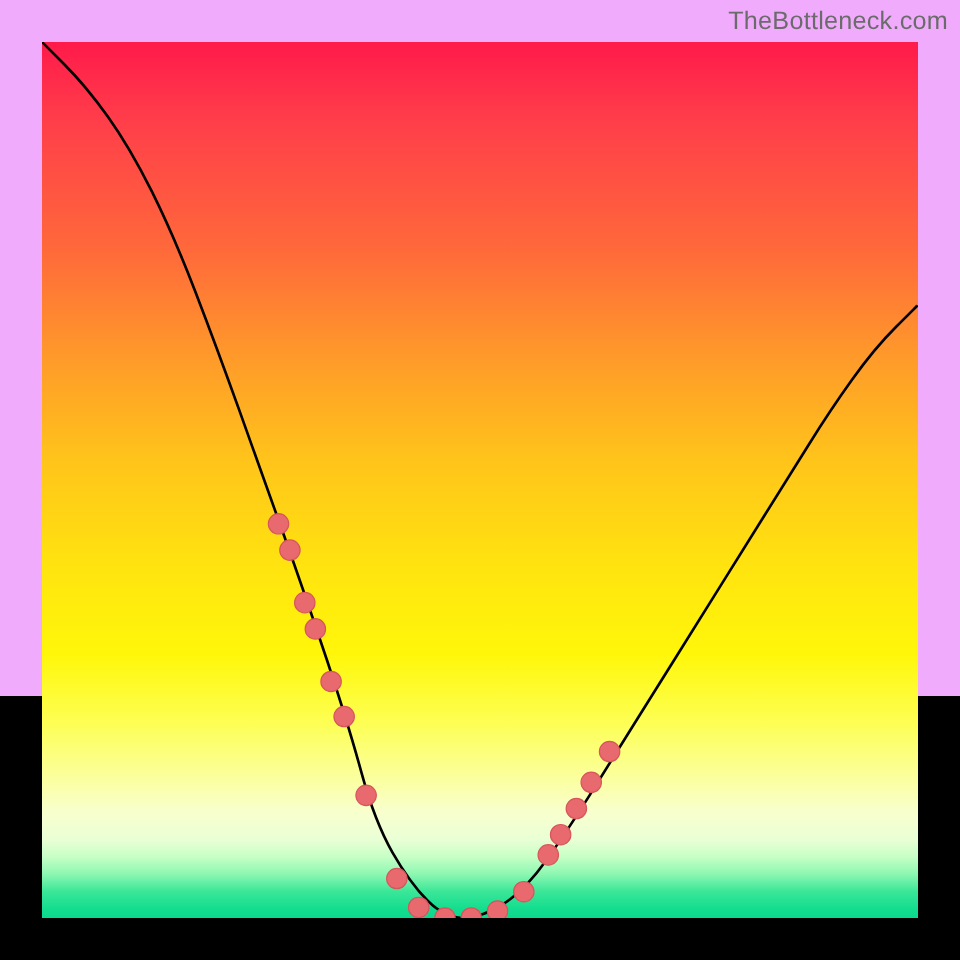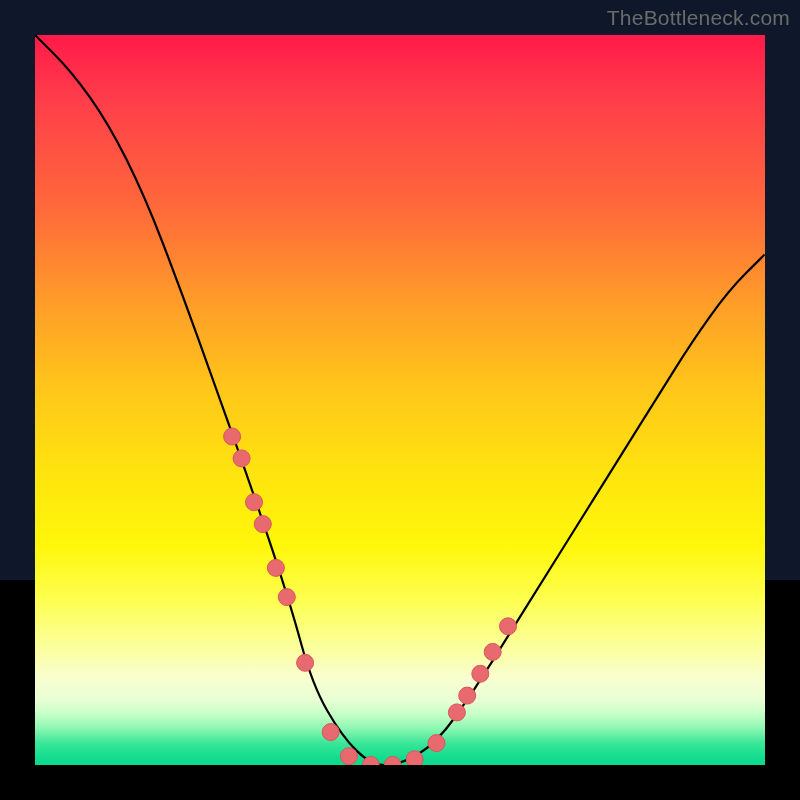--- a/index.html
+++ b/index.html
@@ -10,21 +10,21 @@
     background: #000;
     overflow: hidden;
     font-family: Arial, Helvetica, sans-serif;
   }
   .frame {
     position: absolute;
     left: 0;
     top: 0;
     width: 800px;
     height: 580px;
-    background: #0f172a;
+    background: #f0abfc;
   }
   .plot-area {
     position: absolute;
     left: 35px;
     top: 35px;
     width: 730px;
     height: 730px;
     overflow: hidden;
   }
   .gradient-bg {

